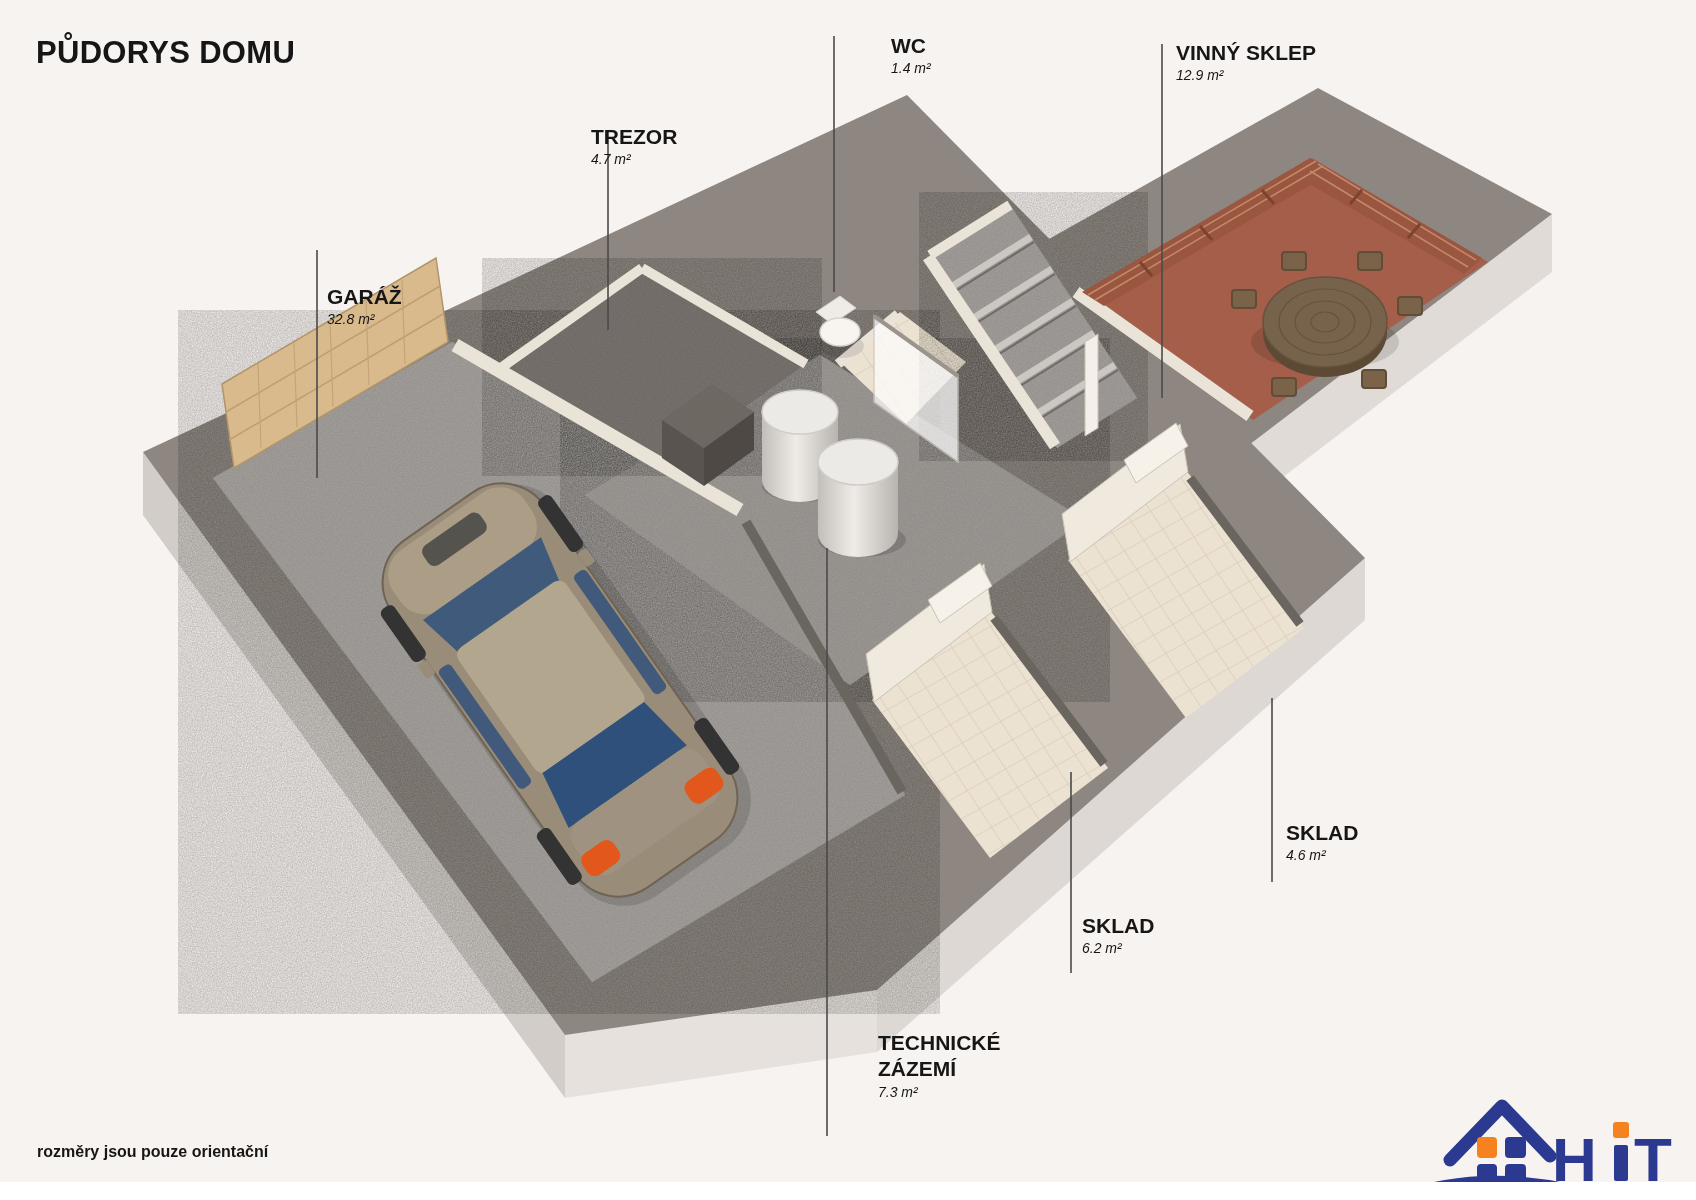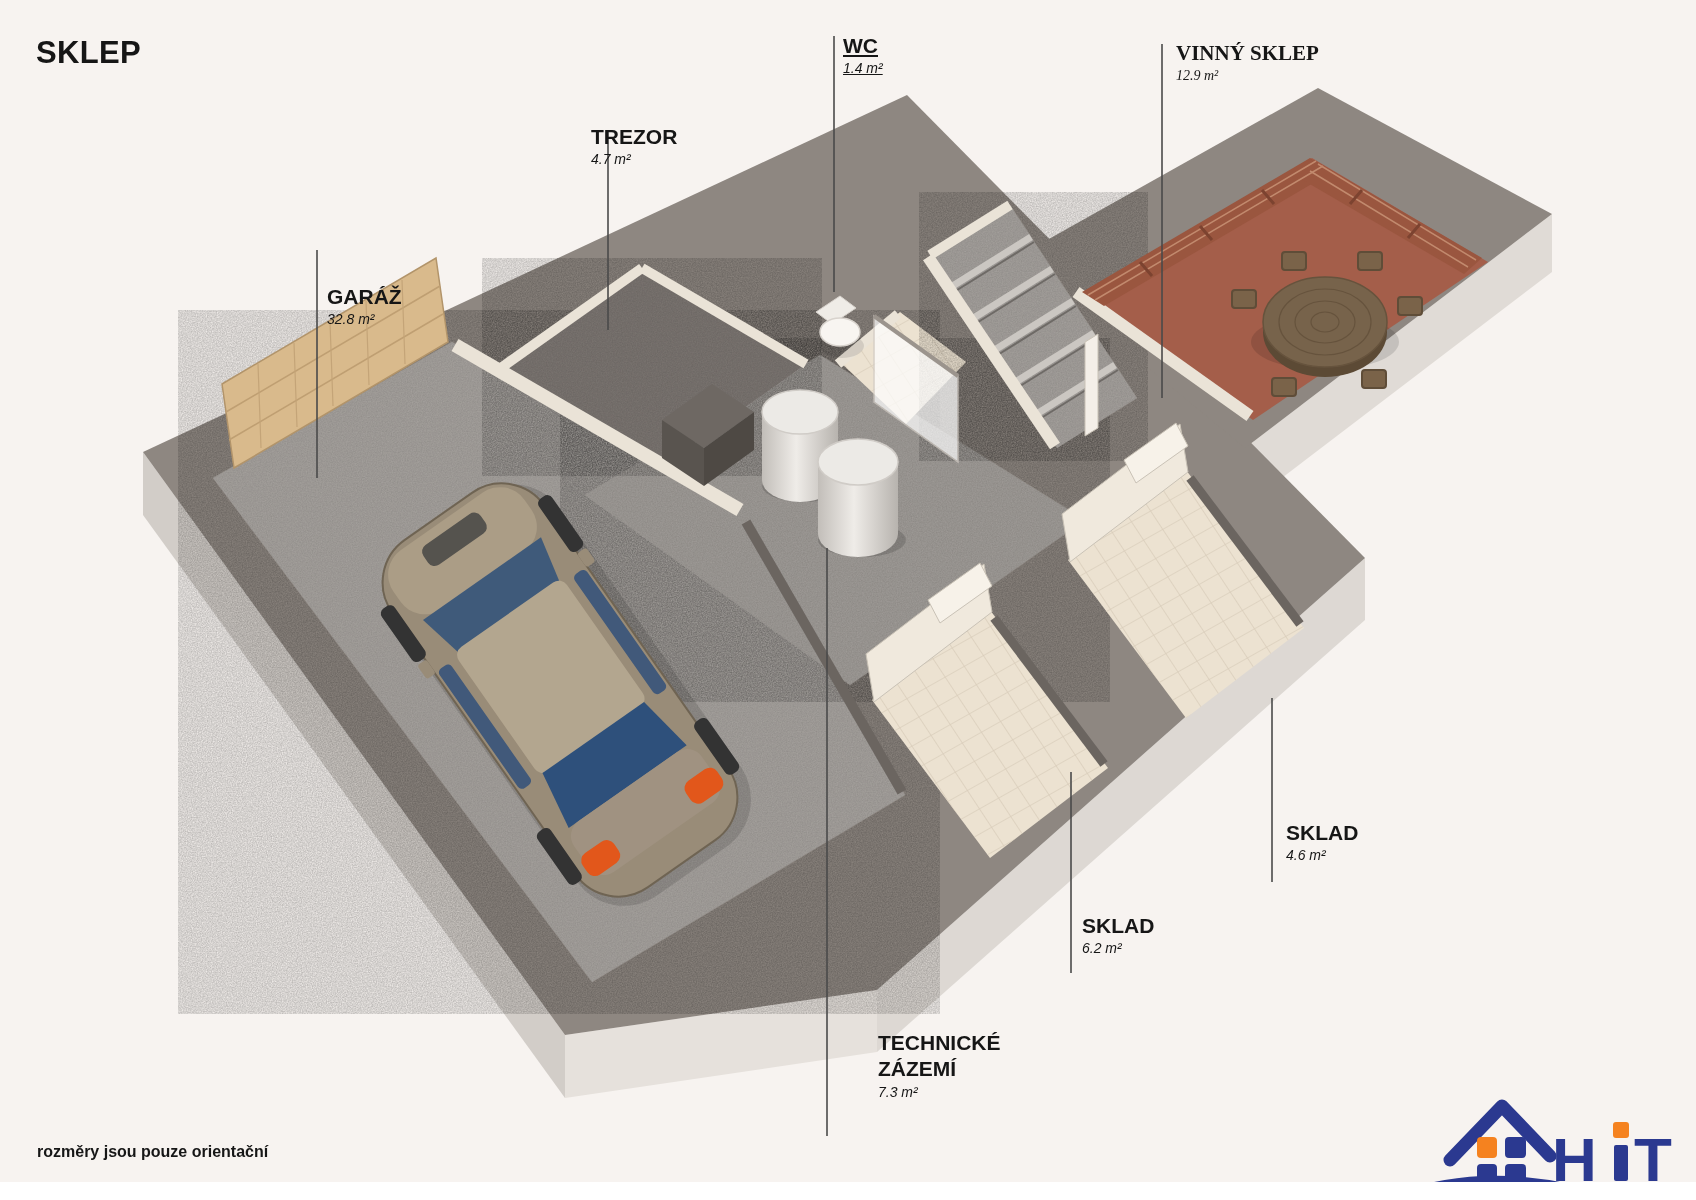--- a/index.html
+++ b/index.html
@@ -230,39 +230,39 @@
     <g aria-label="i">
       <rect x="1613" y="1122" width="16" height="16" rx="3" fill="#f5821f"></rect>
       <rect x="1614" y="1145" width="14" height="36" rx="2" fill="#2b3990"></rect>
     </g>
     <text x="1634" y="1181" font-family="Liberation Sans,sans-serif" font-weight="700" font-size="62" fill="#2b3990">T</text>
     <text x="1553" y="1198" font-family="Liberation Sans,sans-serif" font-weight="600" font-size="15" letter-spacing="6.5" fill="#2b3990">REALITY</text>
   </g>
 </svg>
 
 <div class="page-title">
-  <div>SKLEP</div>
+  <div>PŮDORYS DOMU</div>
 </div>
 
 <div class="room-label" style="left:327px;top:236px;margin-top:48px;">
   <div>GARÁŽ</div>
   <div class="area">32.8 m²</div>
 </div>
 
 <div class="room-label" style="left:591px;top:124px;">
   <div>TREZOR</div>
   <div class="area">4.7 m²</div>
 </div>
 
-<div class="room-label" style="left:843px;top:33px;text-decoration:underline;">
+<div class="room-label" style="left:891px;top:33px;">
   <div>WC</div>
   <div class="area">1.4 m²</div>
 </div>
 
-<div class="room-label" style="left:1176px;top:40px;font-family:Liberation Serif, serif;">
+<div class="room-label" style="left:1176px;top:40px;">
   <div>VINNÝ SKLEP</div>
   <div class="area">12.9 m²</div>
 </div>
 
 <div class="room-label" style="left:1286px;top:820px;">
   <div>SKLAD</div>
   <div class="area">4.6 m²</div>
 </div>
 
 <div class="room-label" style="left:1082px;top:913px;">

